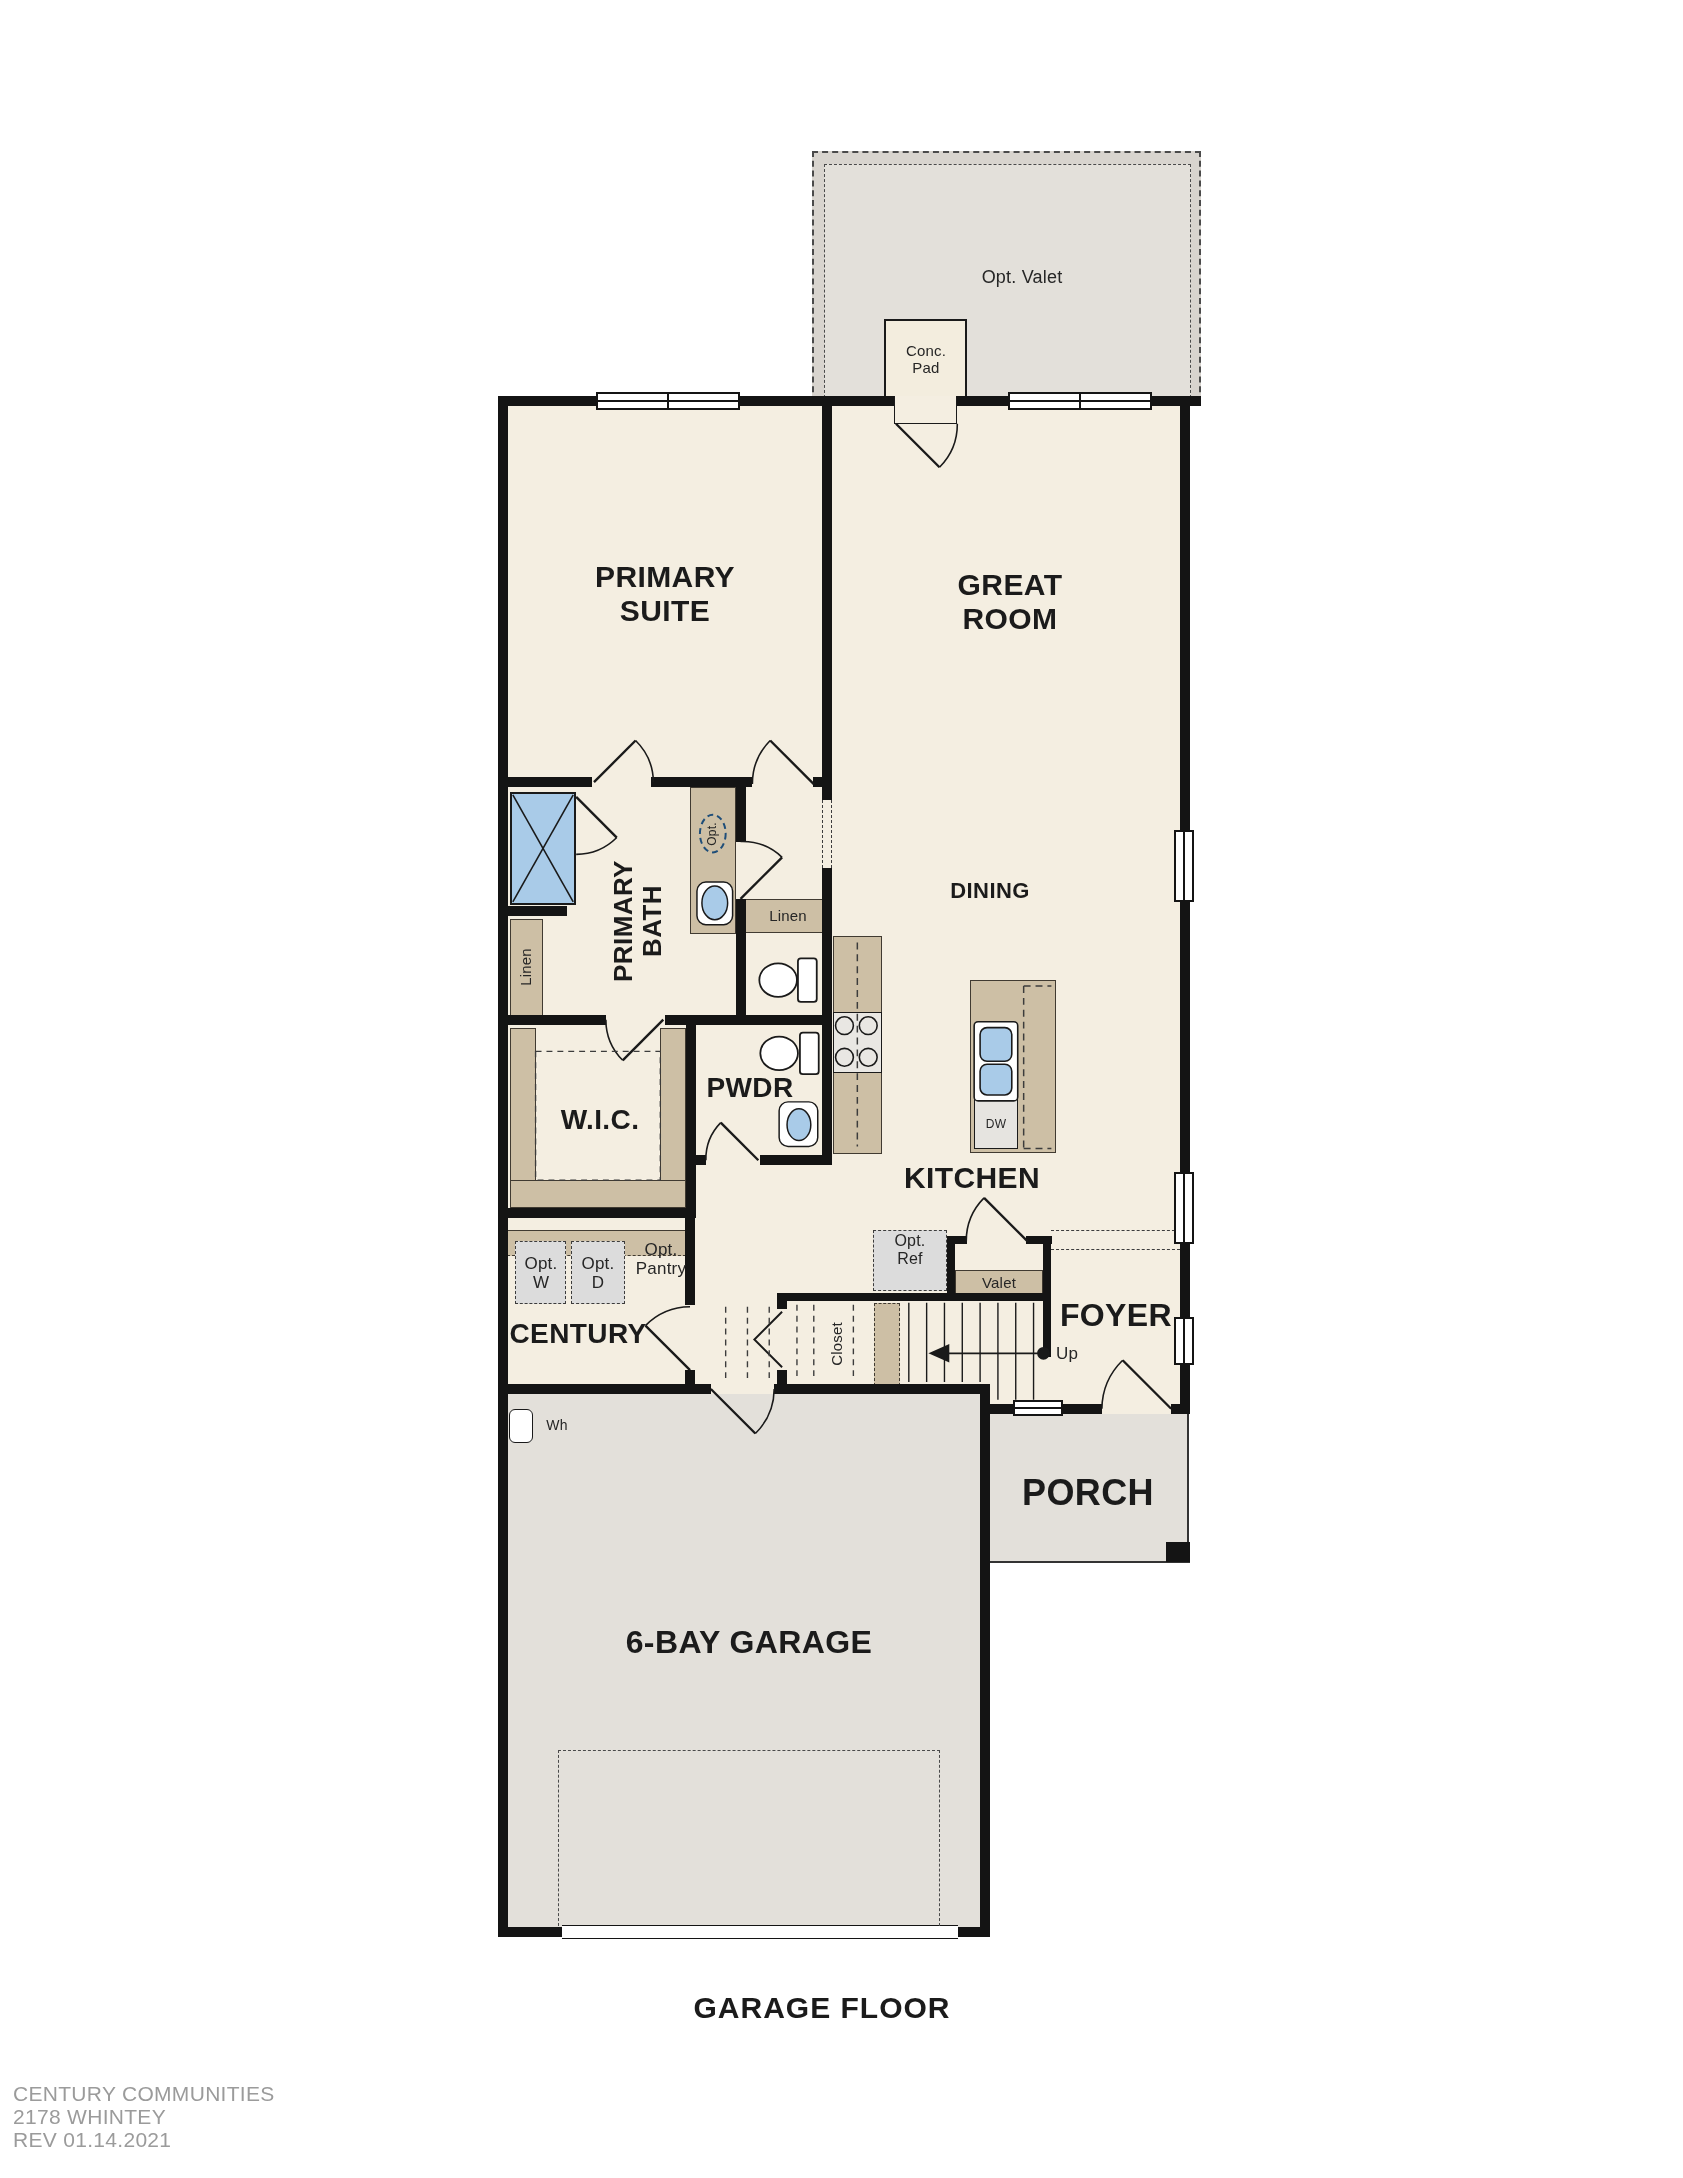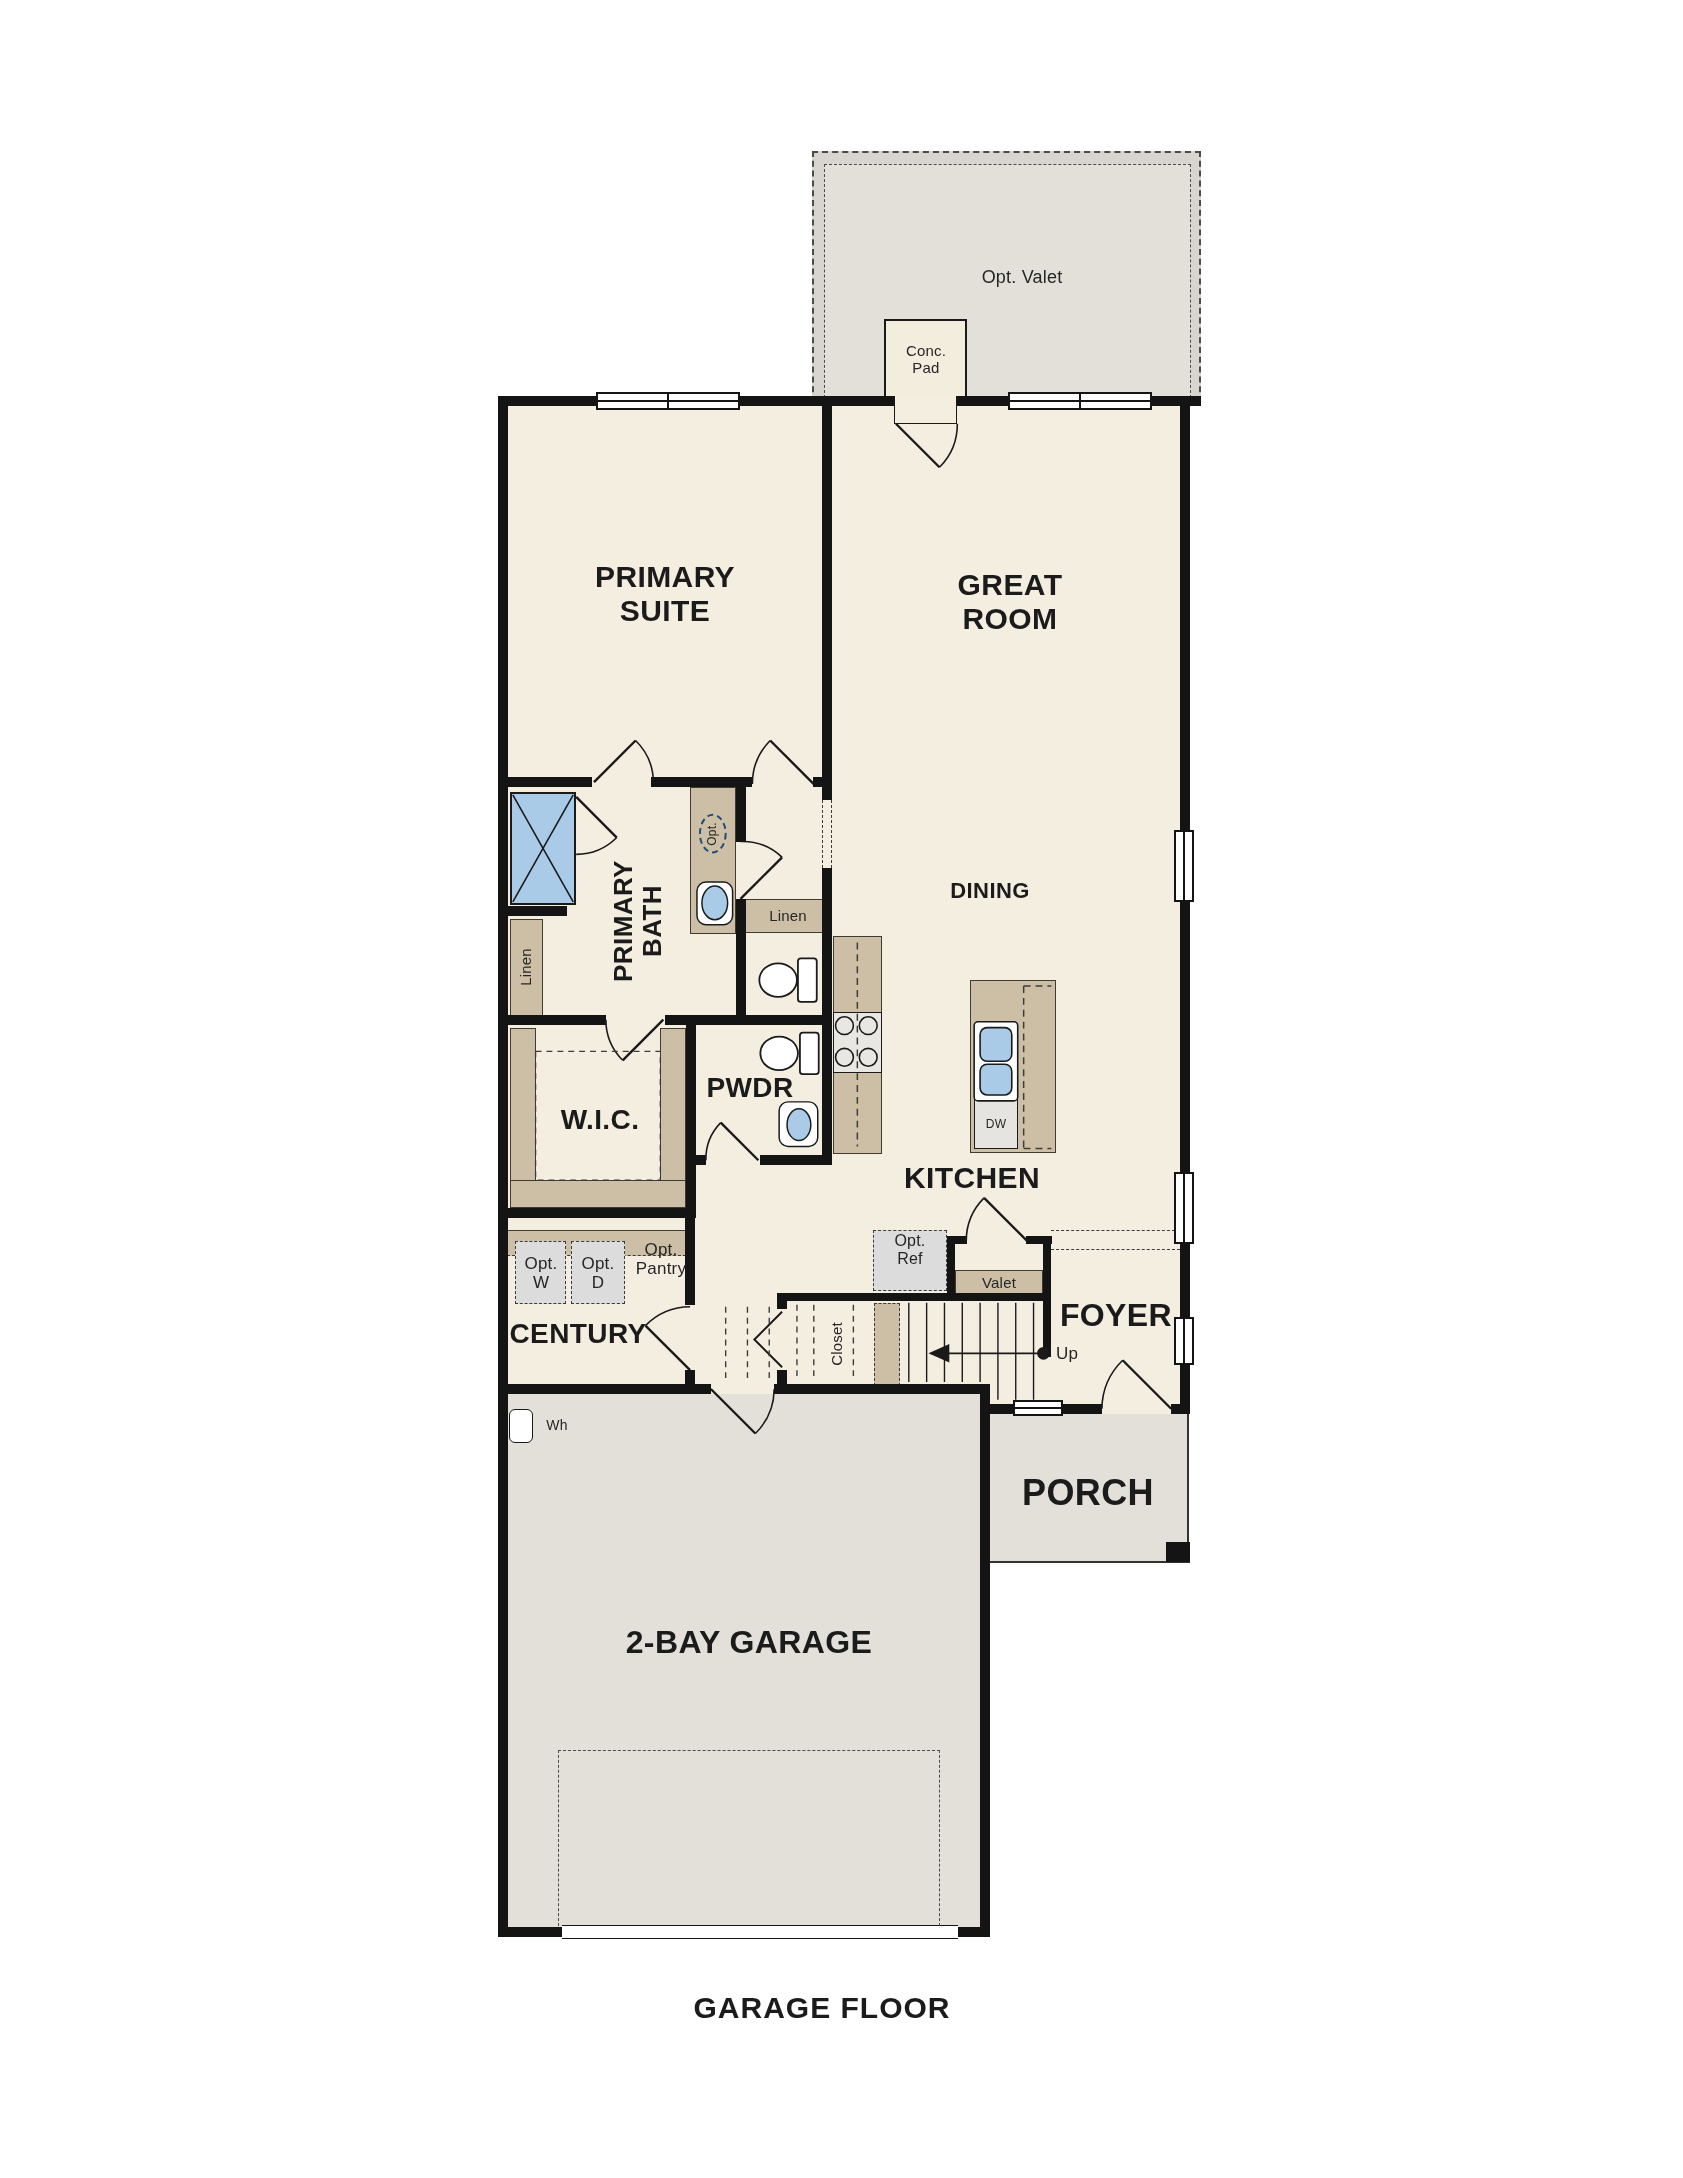--- a/index.html
+++ b/index.html
@@ -236,33 +236,38 @@
   <div class="lbl wrap" style="left:665px;top:594px;width:198px;font-size:30px">PRIMARY SUITE</div>
   <div class="lbl wrap" style="left:1010px;top:602px;width:168px;font-size:30px">GREAT ROOM</div>
   <div class="lbl" style="left:990px;top:891px;font-size:22px">DINING</div>
   <div class="lbl wrap rot" style="left:638px;top:921px;width:149px;font-size:26px">PRIMARY BATH</div>
   <div class="lbl" style="left:600px;top:1120px;font-size:28px">W.I.C.</div>
   <div class="lbl" style="left:750px;top:1088px;font-size:28px">PWDR</div>
   <div class="lbl" style="left:972px;top:1178px;font-size:30px">KITCHEN</div>
   <div class="lbl" style="left:578px;top:1334px;font-size:28px">CENTURY</div>
   <div class="lbl" style="left:1116px;top:1315px;font-size:32px">FOYER</div>
   <div class="lbl" style="left:1088px;top:1493px;font-size:36px">PORCH</div>
-  <div class="lbl" style="left:749px;top:1642px;font-size:32px">2-BAY GARAGE</div>
+  <div class="lbl" style="left:749px;top:1642px;font-size:32px">6-BAY GARAGE</div>
   <div class="lbl" style="left:822px;top:2008px;font-size:30px;letter-spacing:1px">GARAGE FLOOR</div>
 
   <div class="lbl sm" style="left:1022px;top:277px;font-size:18px">Opt. Valet</div>
   <div class="lbl sm wrap" style="left:926px;top:360px;width:61px;font-size:15px">Conc. Pad</div>
   <div class="lbl sm rot" style="left:526px;top:967px;font-size:15px">Linen</div>
   <div class="lbl sm" style="left:788px;top:916px;font-size:15px">Linen</div>
   <div class="lbl sm rot" style="left:713px;top:834px;font-size:12px">Opt.</div>
   <div class="lbl sm" style="left:996px;top:1125px;font-size:12px">DW</div>
   <div class="lbl sm wrap" style="left:541px;top:1273px;width:48px;font-size:17px">Opt. W</div>
   <div class="lbl sm wrap" style="left:598px;top:1273px;width:48px;font-size:17px">Opt. D</div>
   <div class="lbl sm wrap" style="left:661px;top:1259px;width:55px;font-size:17px">Opt. Pantry</div>
   <div class="lbl sm wrap" style="left:910px;top:1250px;width:50px;font-size:16px">Opt. Ref</div>
   <div class="lbl sm" style="left:999px;top:1283px;font-size:15px">Valet</div>
   <div class="lbl sm rot" style="left:837px;top:1344px;font-size:15px">Closet</div>
   <div class="lbl sm" style="left:1067px;top:1354px;font-size:17px">Up</div>
   <div class="lbl sm" style="left:557px;top:1426px;font-size:14px">Wh</div>
 
+  <div class="footer">
+    <div>CENTURY COMMUNITIES</div>
+    <div>2178 WHINTEY</div>
+    <div>REV 01.14.2021</div>
+  </div>
 
 </div>
 
 
 </body></html>

